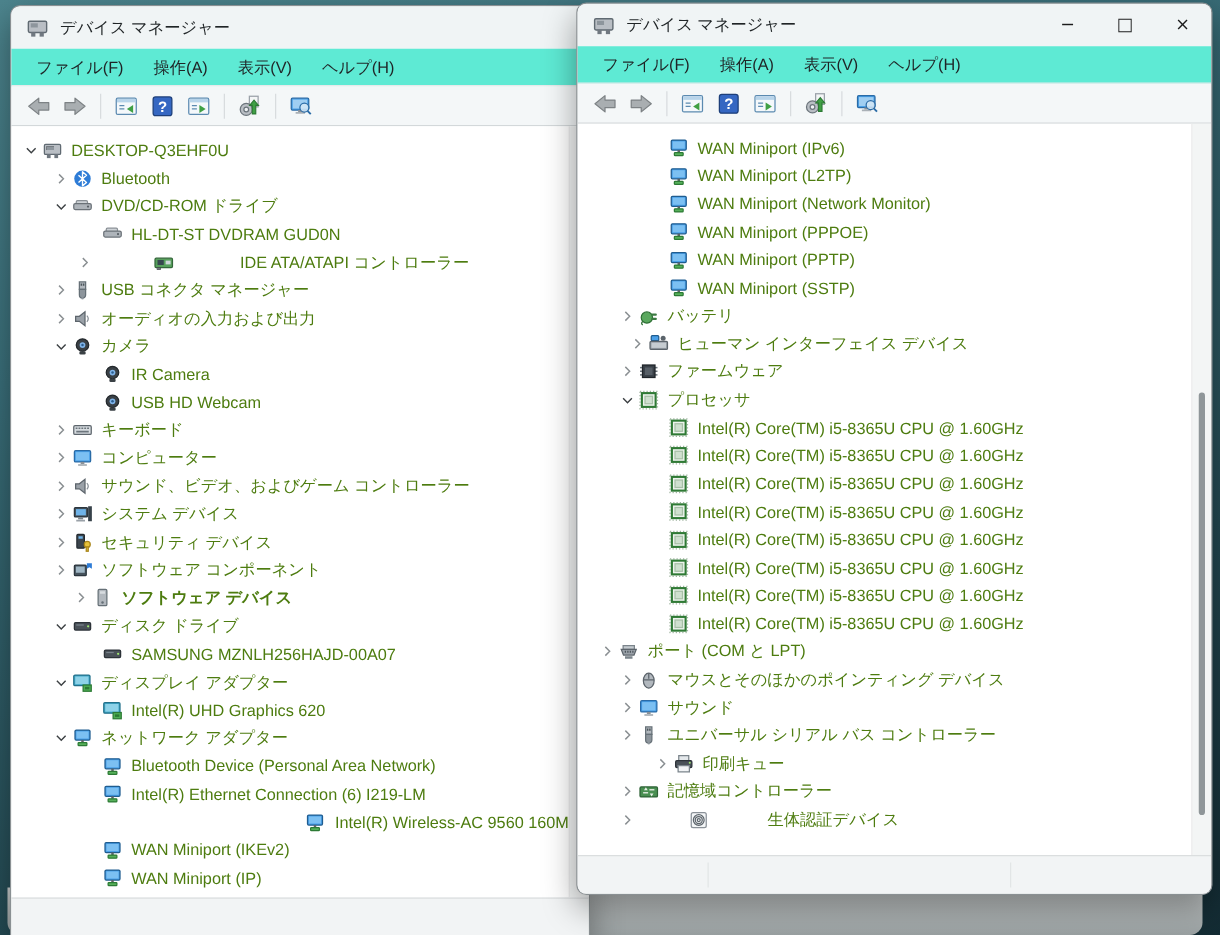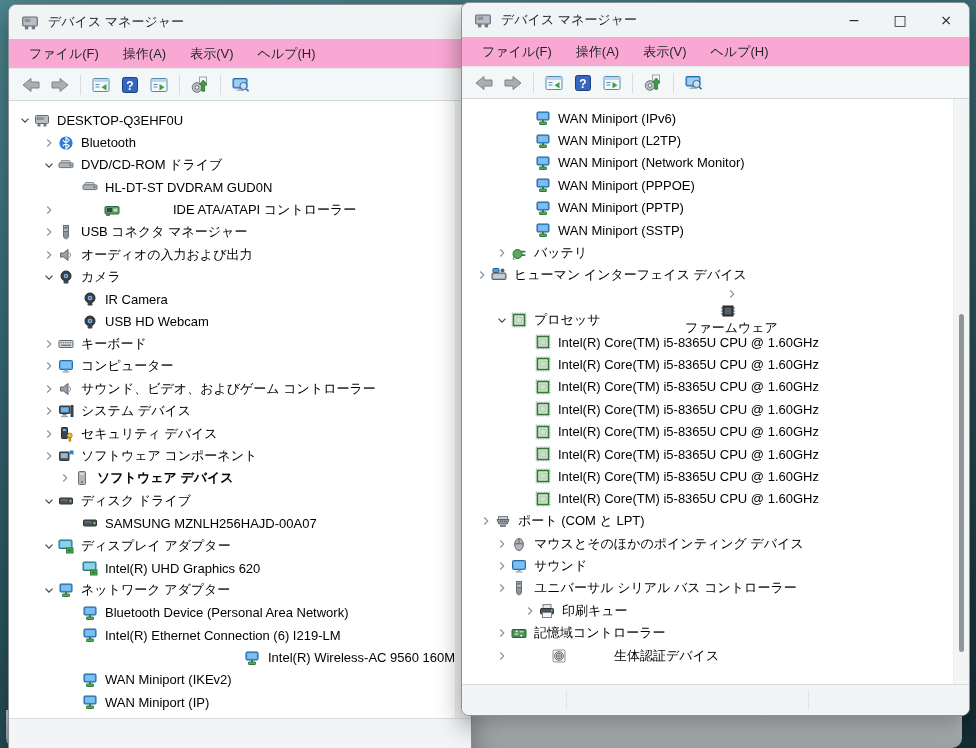--- a/index.html
+++ b/index.html
@@ -22,32 +22,32 @@
   #left-window{left:8px;top:4px;width:462px;height:744px;z-index:1;border-radius:8px 8px 0 0;}
   #right-window{left:461px;top:2px;width:507px;height:712px;z-index:2;}
   .titlebar{height:34px;flex:0 0 auto;display:flex;align-items:center;gap:9px;
     padding-left:12px;background:#f0f4f5;}
   .title-text{font-size:13px;color:#1f2426;}
   .app-icon{width:18px;height:18px;display:flex;}
   .caption-buttons{margin-left:auto;display:flex;height:100%;}
   .caption-btn{width:46px;height:100%;display:flex;align-items:center;justify-content:center;
     font-size:14px;color:#1b1b1b;font-family:"DejaVu Sans",sans-serif;}
   .menubar{height:29px;flex:0 0 auto;display:flex;align-items:center;padding-left:8px;
-    background:#f9a8d4;border-bottom:1px solid #e7eaeb;}
+    background:#5eead4;border-bottom:1px solid #e7eaeb;}
   .menu-item{font-size:13px;padding:0 12px;color:#1f2426;}
   .toolbar{height:31px;flex:0 0 auto;display:flex;align-items:center;gap:5px;
     padding-left:10px;background:#f4f7f8;border-bottom:1px solid #d3d8da;}
   .tb-icon{width:24px;height:24px;display:flex;align-items:center;justify-content:center;}
   .tb-icon svg{width:20px;height:20px;}
   .tb-sep{width:1px;height:20px;background:#d8dcde;margin:0 3px;flex:0 0 1px;}
   .tree{flex:1 1 auto;background:#ffffff;position:relative;overflow:hidden;padding-top:8px;}
   .scroll-track{position:absolute;right:0;top:0;bottom:0;width:15px;background:#f3f5f5;
     border-left:1px solid #ededee;}
   .scroll-thumb{position:absolute;right:5px;width:5px;border-radius:3px;background:#8f9699;}
-  .tree-row{height:22.4px;display:flex;align-items:center;font-size:13px;color:#000000;
+  .tree-row{height:22.4px;display:flex;align-items:center;font-size:13px;color:#4d7c0f;
     white-space:nowrap;}
   .chevron{width:16px;height:16px;flex:0 0 16px;display:flex;align-items:center;justify-content:center;}
   .chevron svg{width:14px;height:14px;}
   .row-icon{width:17px;height:17px;flex:0 0 17px;margin-right:7px;display:flex;align-items:center;justify-content:center;}
   .row-icon svg{width:16px;height:16px;}
   .statusbar{height:30px;flex:0 0 auto;background:#f2f4f5;border-top:1px solid #dbdedf;position:relative;}
   .status-divider{position:absolute;top:5px;bottom:5px;width:1px;background:#e2e5e6;}
 </style>
 </head>
 <body>
@@ -179,21 +179,21 @@
         <span class="chevron"></span>
         <span class="row-icon">
           <svg viewBox="0 0 16 16" xmlns="http://www.w3.org/2000/svg">
             <rect x="3" y="3.5" width="9" height="3.5" rx="1" fill="#ced3d7" stroke="#8a9096"></rect>
             <rect x="1" y="5.8" width="14" height="4.8" rx="1.2" fill="#aeb4ba" stroke="#6b7278"></rect>
             <circle cx="12.4" cy="8.2" r="0.9" fill="#596066"></circle>
           </svg>
         </span>
         <span>HL-DT-ST DVDRAM GUD0N</span>
       </div>
-      <div class="tree-row" style="padding-left: 32px; gap: 46px;">
+      <div class="tree-row" style="padding-left: 51px; gap: 46px;">
         <span class="chevron">
           <svg viewBox="0 0 16 16">
             <path d="M6 4l4 4-4 4" stroke="#8a8f92" stroke-width="1.3" fill="none"></path>
           </svg>
         </span>
         <span class="row-icon">
           <svg viewBox="0 0 16 16" xmlns="http://www.w3.org/2000/svg">
             <rect x="1" y="4.5" width="14" height="7.5" rx="1" fill="#57a05c" stroke="#34673a"></rect>
             <rect x="3" y="6" width="5" height="4" fill="#37474f"></rect>
             <rect x="9.5" y="6.5" width="4" height="3" fill="#cfd6da"></rect>
@@ -685,37 +685,37 @@
         <span class="row-icon">
           <svg viewBox="0 0 16 16" xmlns="http://www.w3.org/2000/svg">
             <circle cx="6.5" cy="9" r="4.5" fill="#5aa85e" stroke="#2f7136"></circle>
             <rect x="10" y="5.8" width="4.5" height="1.8" rx="0.9" fill="#3c7a42"></rect>
             <rect x="10" y="9.2" width="4.5" height="1.8" rx="0.9" fill="#3c7a42"></rect>
             <path d="M3.2 12.2q-1.8 1.4 0 2.8" stroke="#2f7136" fill="none"></path>
           </svg>
         </span>
         <span>バッテリ</span>
       </div>
-      <div class="tree-row" style="padding-left: 12px; align-items: center;">
+      <div class="tree-row" style="padding-left: 40px; align-items: center;">
         <span class="chevron">
           <svg viewBox="0 0 16 16">
             <path d="M6 4l4 4-4 4" stroke="#8a8f92" stroke-width="1.3" fill="none"></path>
           </svg>
         </span>
         <span class="row-icon">
           <svg viewBox="0 0 16 16" xmlns="http://www.w3.org/2000/svg">
             <rect x="2" y="1.5" width="6" height="4" rx="0.8" fill="#4aa0e8" stroke="#1f5c8f"></rect>
             <circle cx="11.5" cy="3.5" r="2" fill="#5b646b"></circle>
             <rect x="1" y="6" width="14" height="6.5" rx="1" fill="#9aa1a8" stroke="#5d656c"></rect>
             <rect x="2.2" y="7.2" width="11.6" height="4.1" fill="#c6ccd1"></rect>
           </svg>
         </span>
         <span>ヒューマン インターフェイス デバイス</span>
       </div>
-      <div class="tree-row" style="padding-left: 32px; flex-direction: column;">
+      <div class="tree-row" style="padding-left: 32px;">
         <span class="chevron">
           <svg viewBox="0 0 16 16">
             <path d="M6 4l4 4-4 4" stroke="#8a8f92" stroke-width="1.3" fill="none"></path>
           </svg>
         </span>
         <span class="row-icon">
           <svg viewBox="0 0 16 16" xmlns="http://www.w3.org/2000/svg">
             <g fill="#6c757c">
               <rect x="1" y="4.5" width="2" height="1.2"></rect>
               <rect x="1" y="7.4" width="2" height="1.2"></rect>

